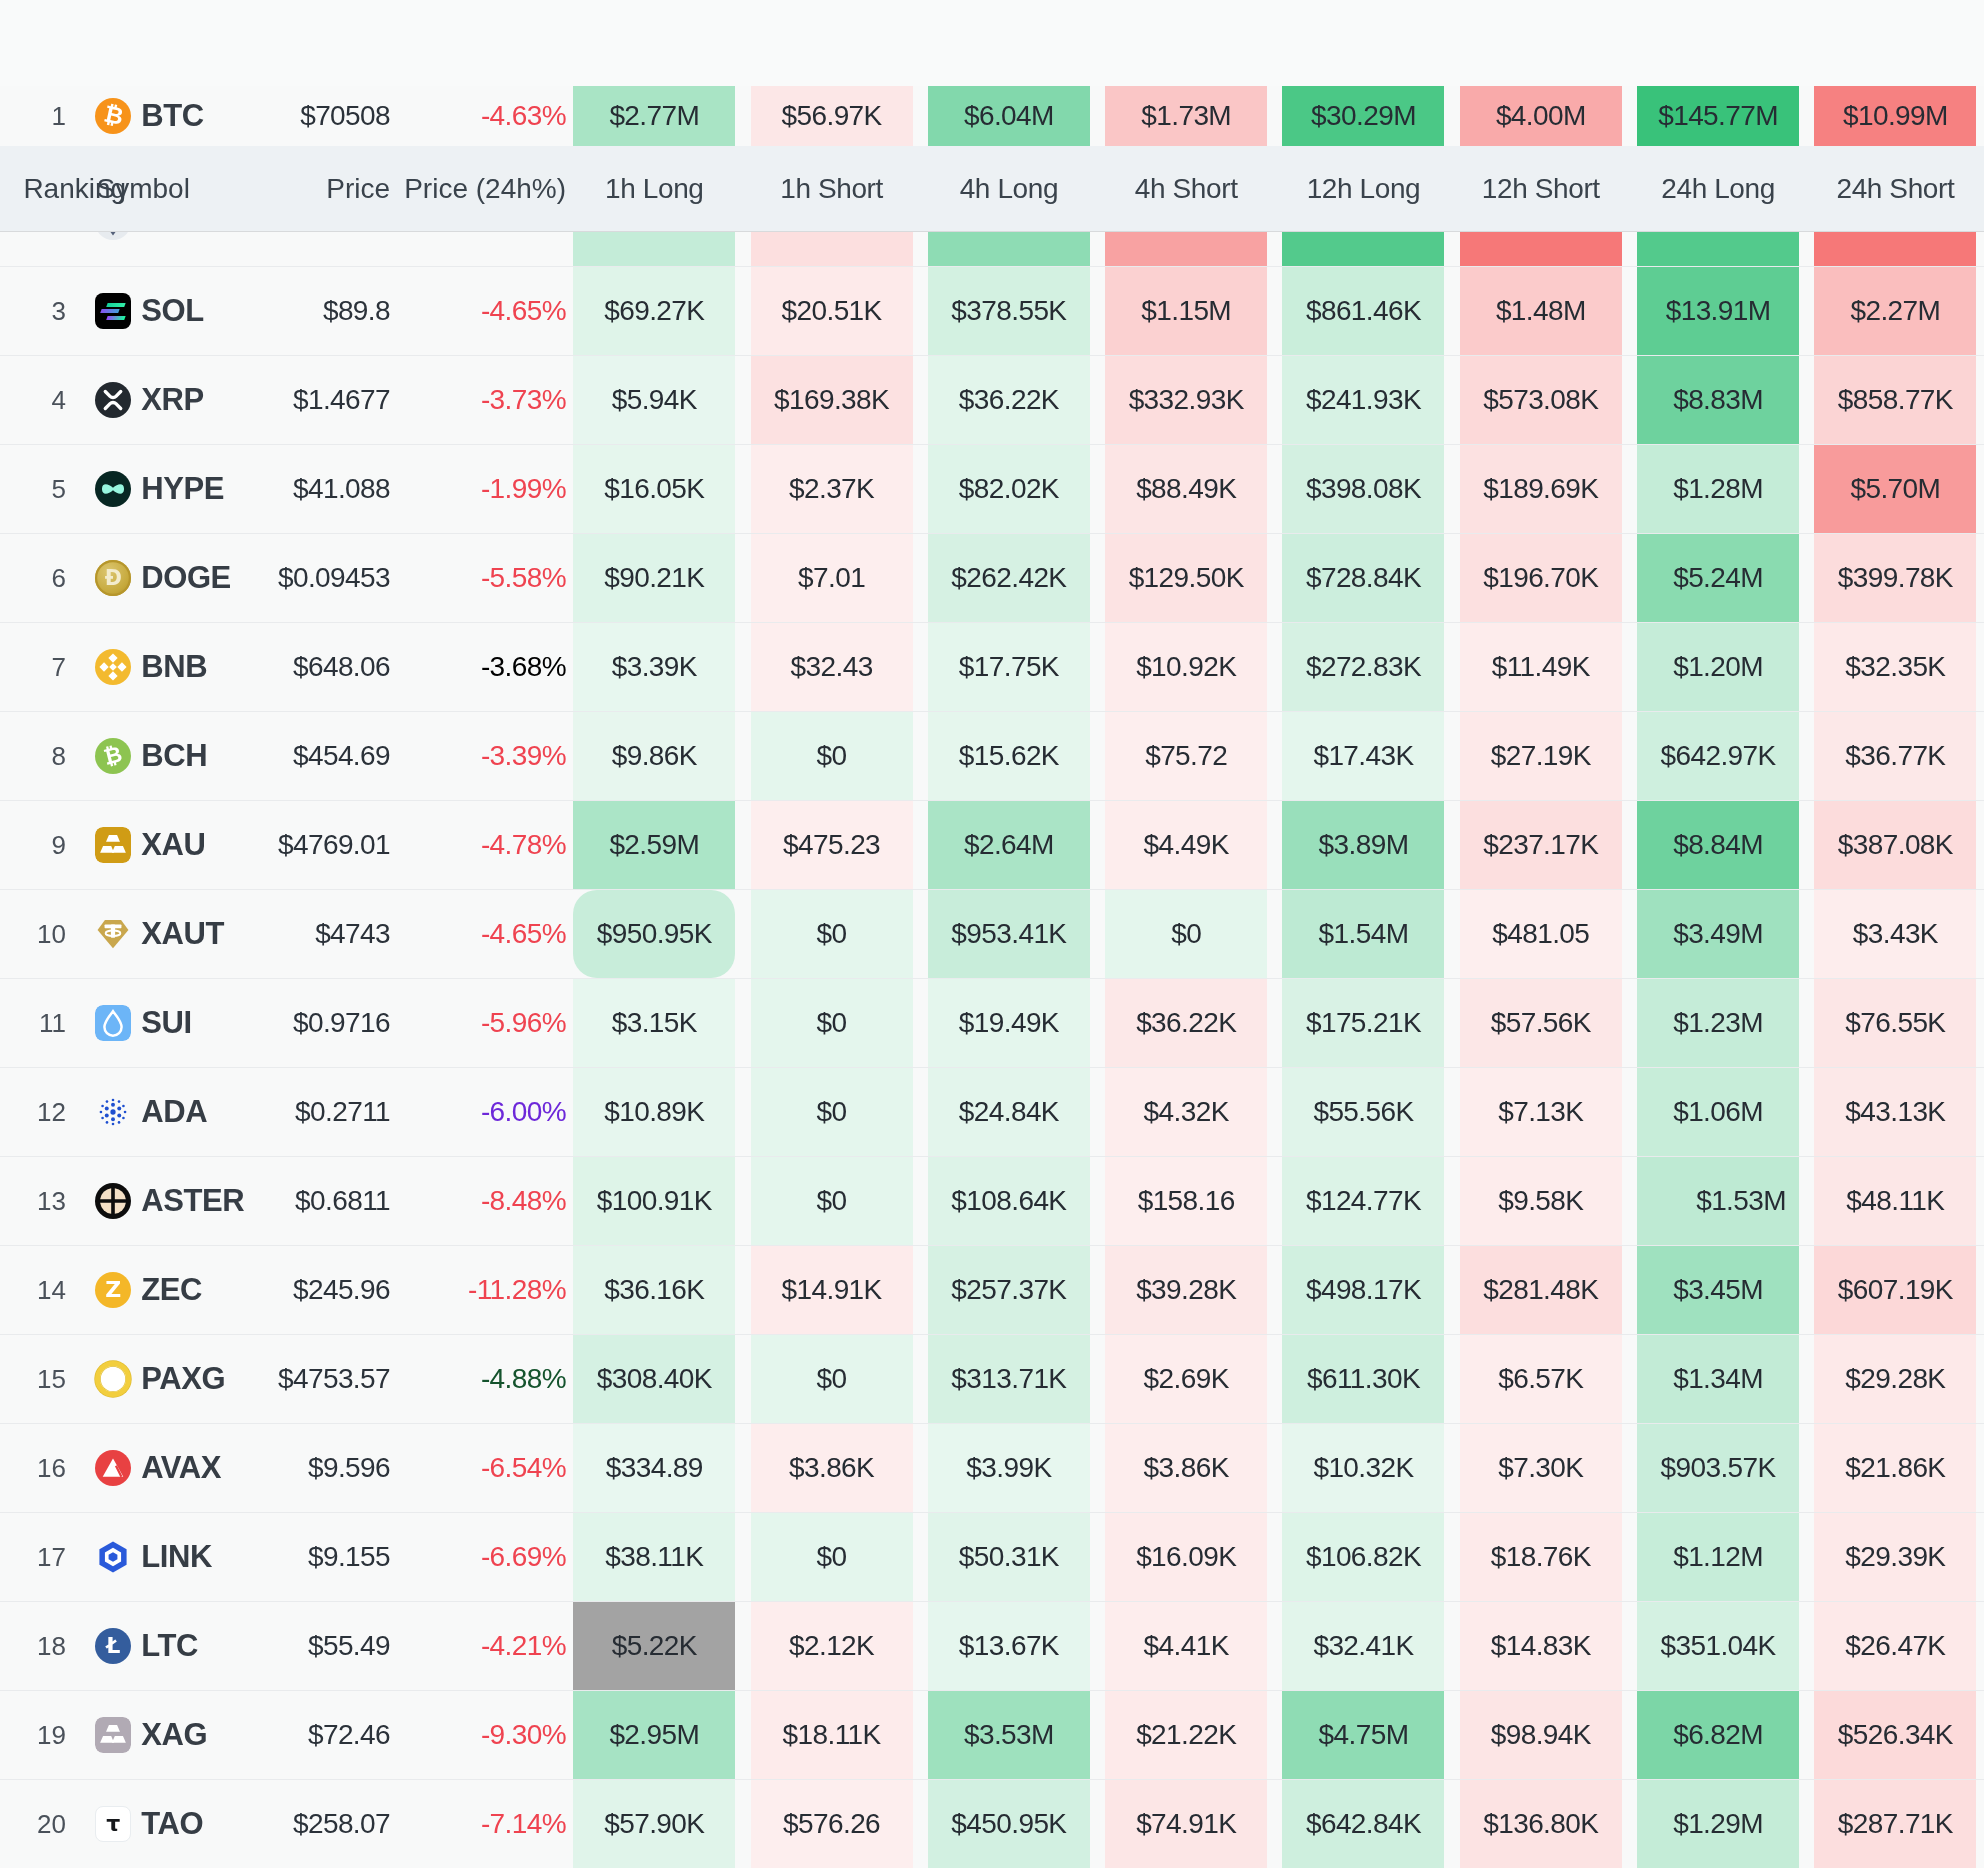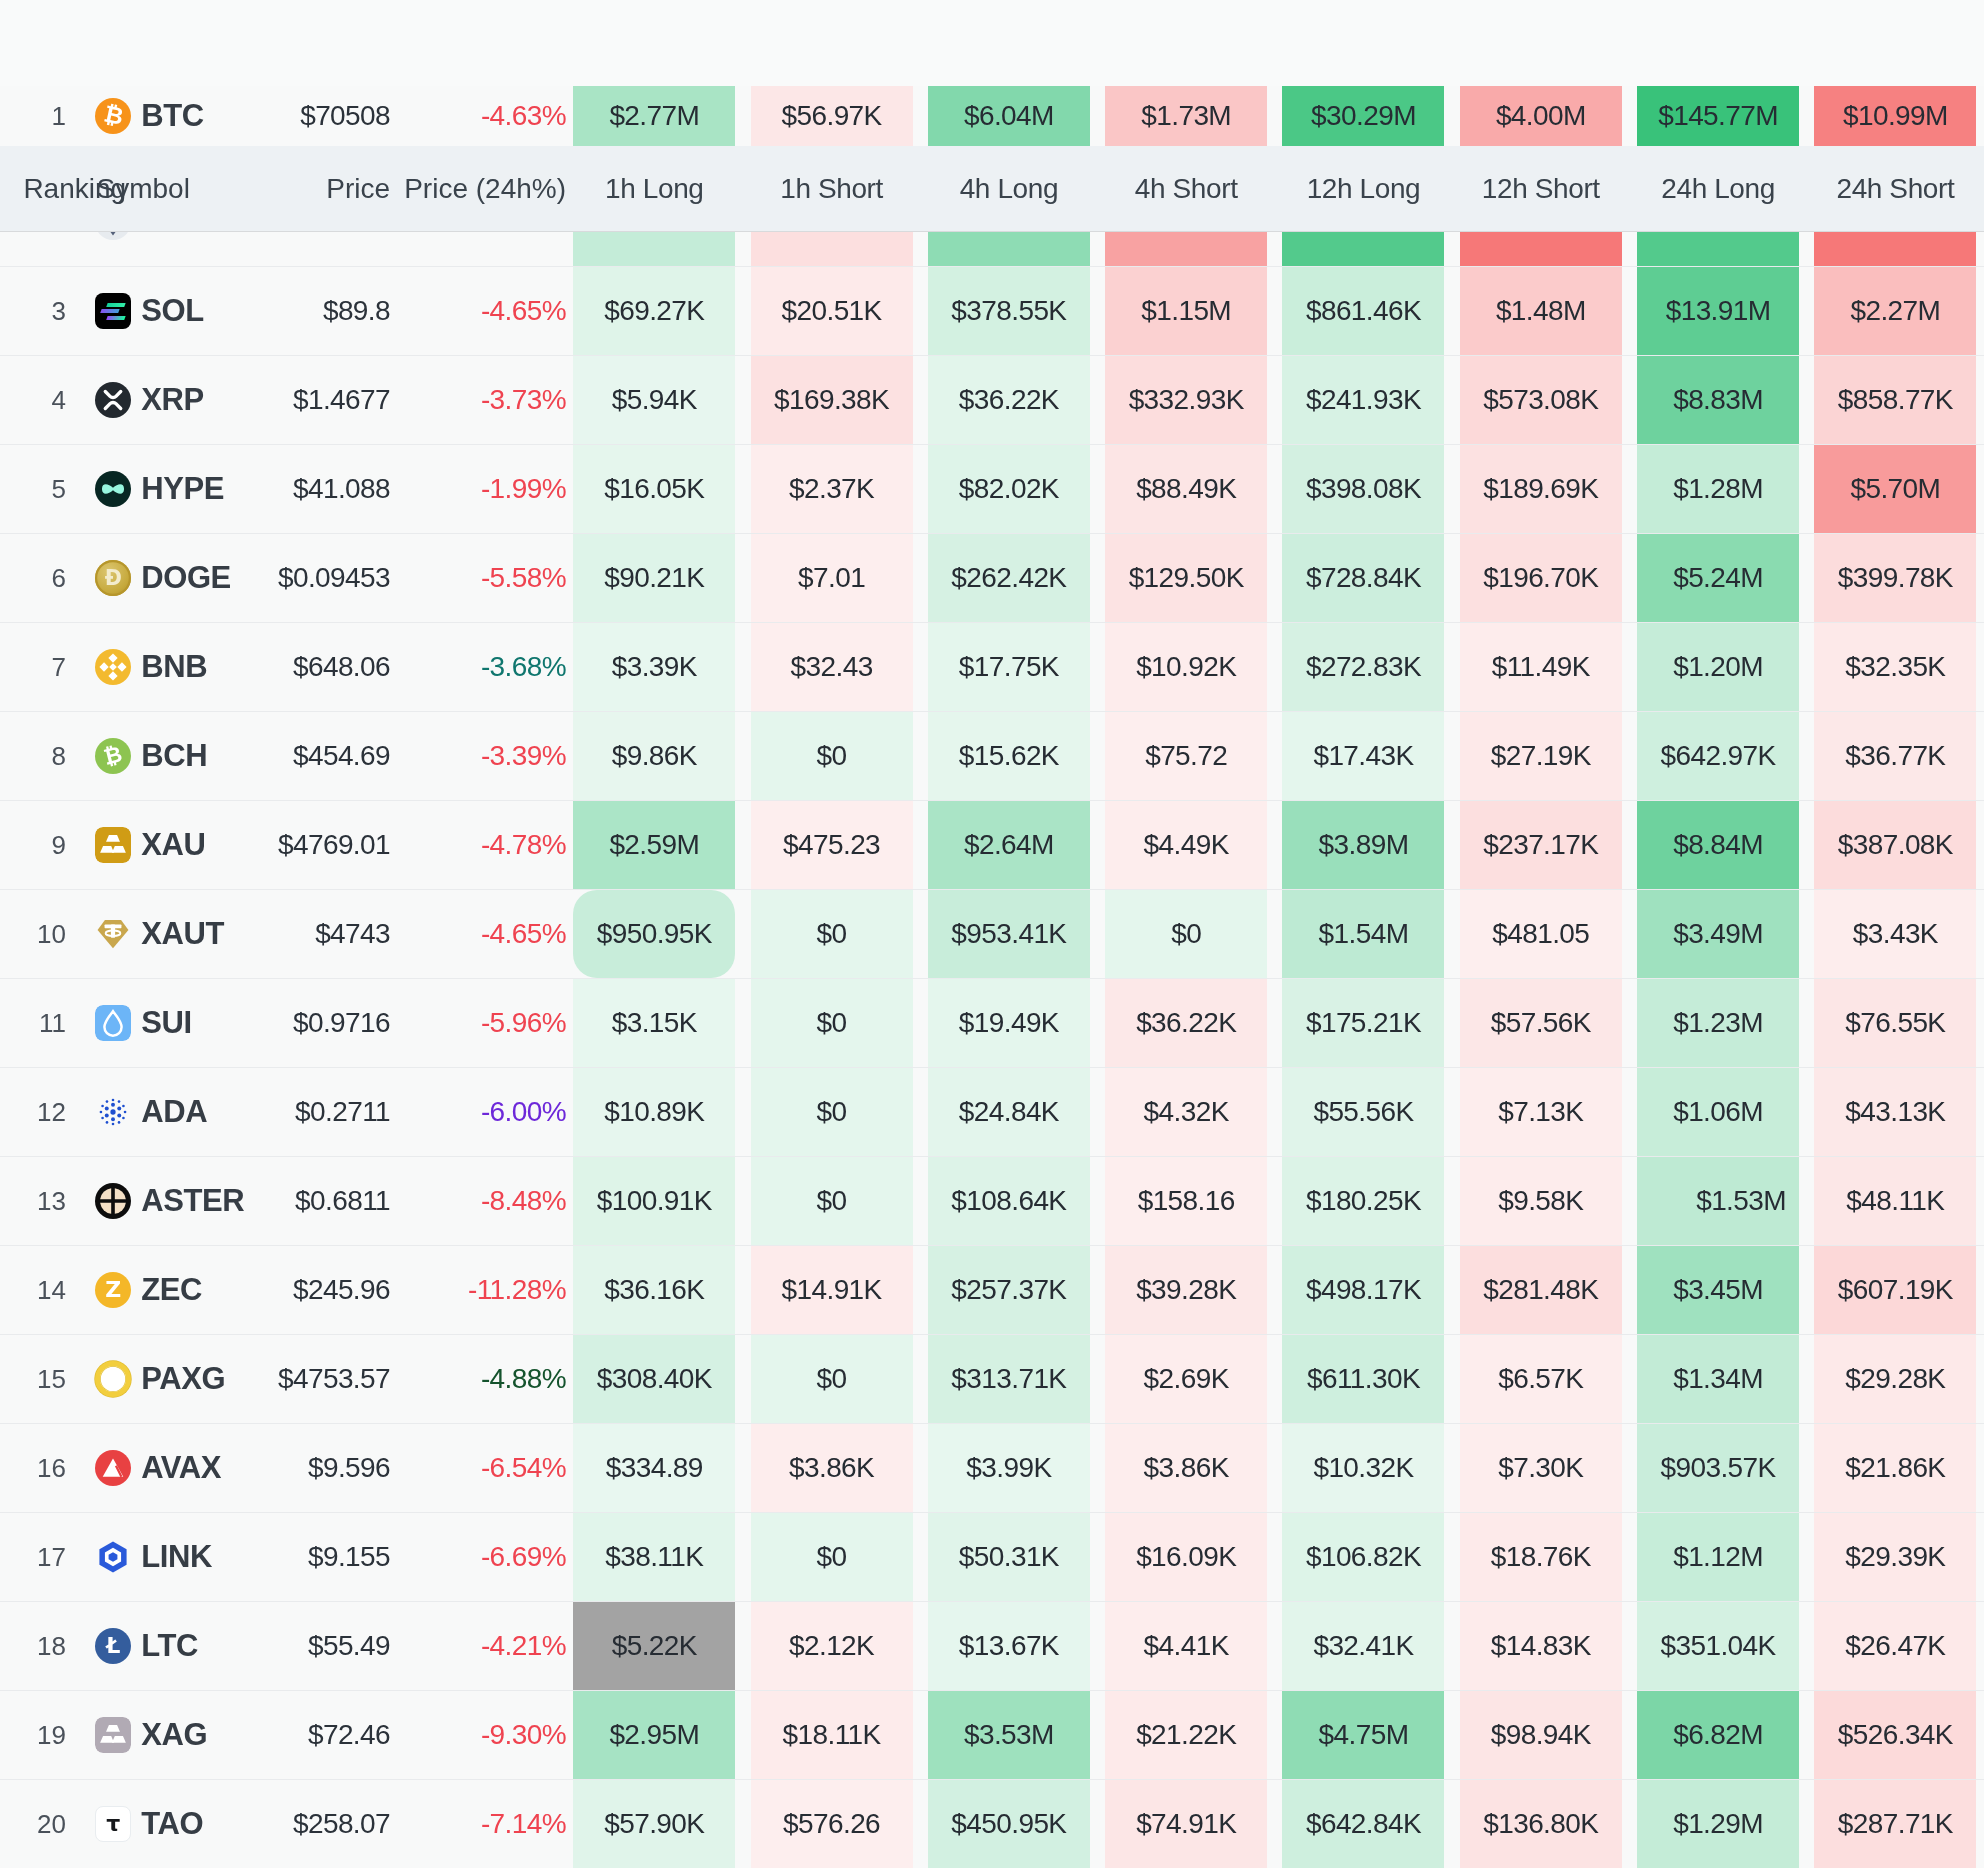--- a/index.html
+++ b/index.html
@@ -397,21 +397,21 @@
               <polygon points="24.5,30.4 30.8,36.7 24.5,43 18.2,36.7"></polygon>
               <polygon points="12.3,18.2 18.6,24.5 12.3,30.8 6,24.5"></polygon>
               <polygon points="36.7,18.2 43,24.5 36.7,30.8 30.4,24.5"></polygon>
               <polygon points="24.5,19.3 29.7,24.5 24.5,29.7 19.3,24.5"></polygon>
             </g>
           </svg>
         </span>
         <span>BNB</span>
       </div>
       <div class="price">$648.06</div>
-      <div class="chg" style="color:#0f766e">-3.68%</div>
+      <div class="chg" style="color:#000000">-3.68%</div>
       <div></div>
       <div class="heat" style="background: rgb(231, 247, 239);">
         <span>$3.39K</span>
       </div>
       <div></div>
       <div class="heat" style="background: rgb(253, 238, 238);">
         <span>$32.43</span>
       </div>
       <div></div>
       <div class="heat" style="background: rgb(228, 246, 237);">
@@ -725,21 +725,21 @@
       <div></div>
       <div class="heat" style="background: rgb(221, 243, 232);">
         <span>$108.64K</span>
       </div>
       <div></div>
       <div class="heat" style="background: rgb(253, 238, 238);">
         <span>$158.16</span>
       </div>
       <div></div>
       <div class="heat" style="background: rgb(220, 243, 231);">
-        <span>$180.25K</span>
+        <span>$124.77K</span>
       </div>
       <div></div>
       <div class="heat" style="background: rgb(253, 236, 236);">
         <span>$9.58K</span>
       </div>
       <div></div>
       <div class="heat" style="background: rgb(190, 234, 211); padding-left: 46px;">
         <span>$1.53M</span>
       </div>
       <div></div>

